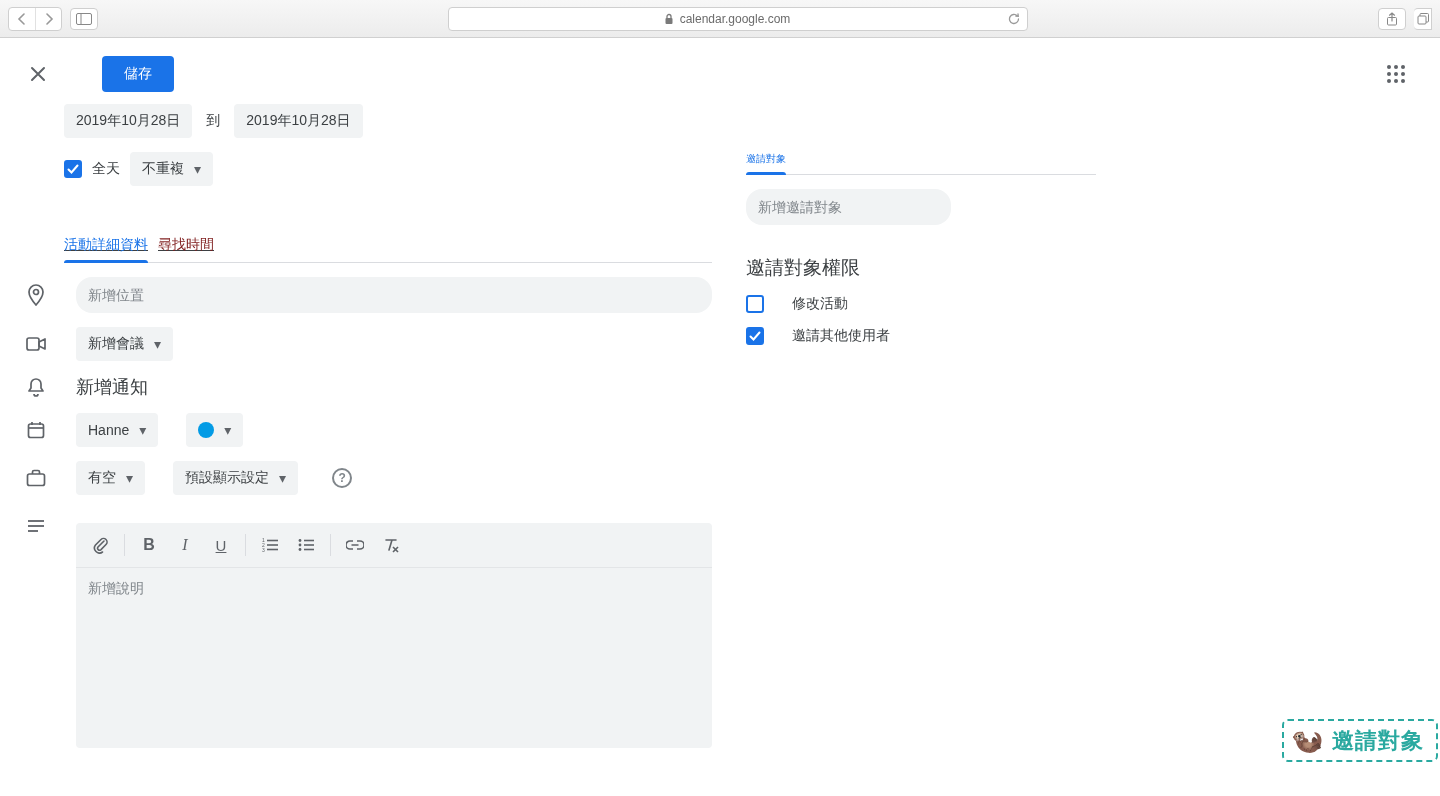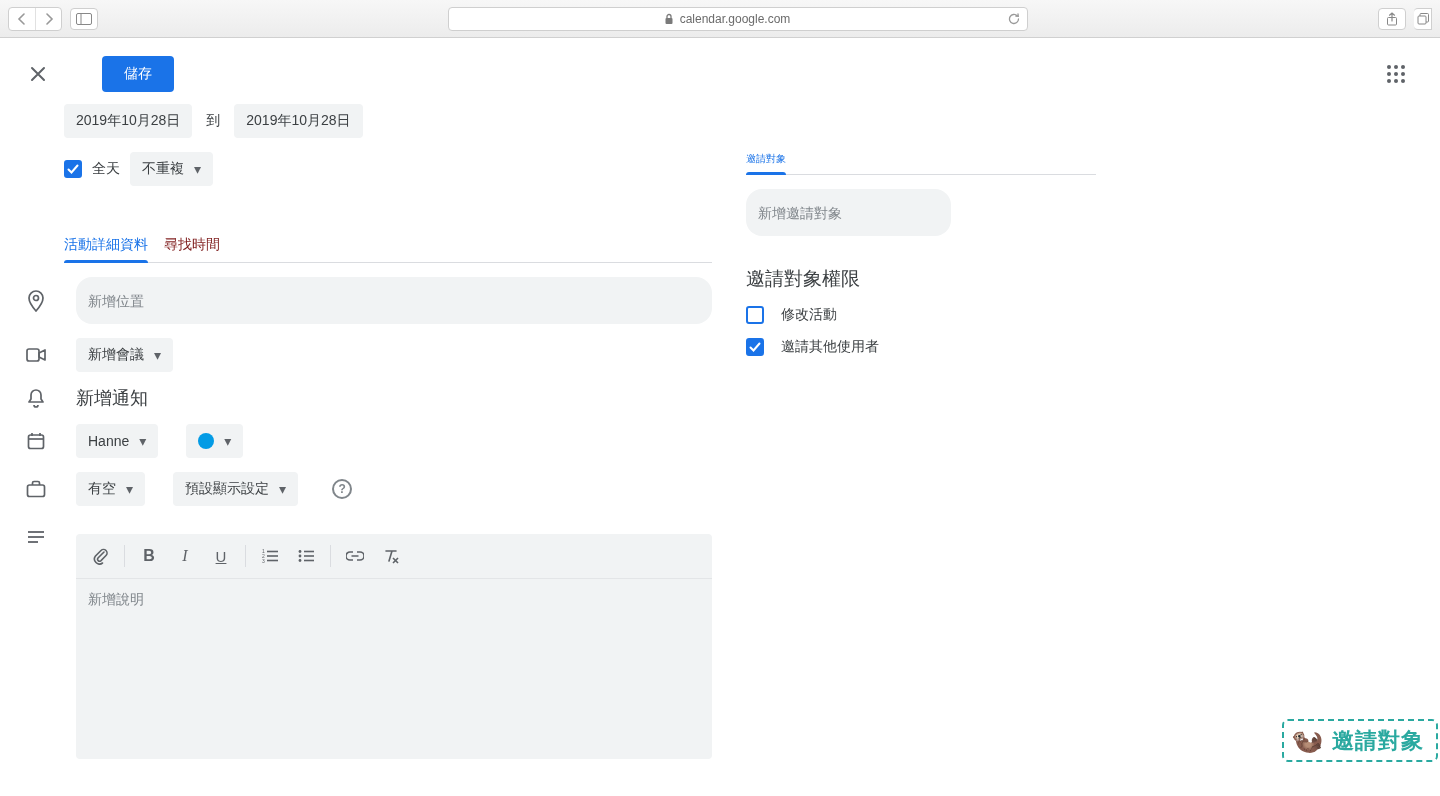--- a/index.html
+++ b/index.html
@@ -34,46 +34,46 @@
 .date-row { display: flex; align-items: center; gap: 14px; margin-top: 2px; }
 .chip { background: #f1f3f4; border-radius: 4px; padding: 0 12px; height: 34px; display: inline-flex; align-items: center; color: #3c4043; gap: 8px; cursor: pointer; }
 .to-label { color: #3c4043; font-size: 14px; }
 .allday-row { display: flex; align-items: center; gap: 10px; margin-top: 14px; }
 .gcheck { width: 18px; height: 18px; border: 2px solid #1a73e8; border-radius: 3px; display: inline-flex; align-items: center; justify-content: center; background: #1a73e8; color: #fff; }
 .gcheck.empty { background: #fff; }
 .gcheck svg { width: 14px; height: 14px; }
 .caret { margin-left: 2px; color: #5f6368; }
 
 
-.tabs { display: flex; border-bottom: 1px solid #dadce0; margin-top: 42px; gap: 16px; }
+.tabs { display: flex; border-bottom: 1px solid #dadce0; margin-top: 42px; gap: 10px; text-decoration: underline; }
 .tab { padding: 8px 0; color: #7f1d1d; position: relative; cursor: pointer; font-size: 14px; }
 .tab.active { color: #1a73e8; }
 .tab.active::after { content: ""; position: absolute; left: 0; right: 0; bottom: -1px; height: 3px; background: #1a73e8; border-radius: 3px 3px 0 0; }
 
 
 .field-row { display: flex; align-items: center; gap: 28px; margin-top: 14px; margin-left: -40px; }
 .lead-icon { width: 24px; color: #5f6368; display: flex; align-items: center; justify-content: center; }
-.text-input { flex: 1; height: 47px; background: #f1f3f4; border: none; border-radius: 16px; padding: 0 12px; font-size: 14px; color: #0f766e; outline: none; }
+.text-input { flex: 1; height: 36px; background: #f1f3f4; border: none; border-radius: 16px; padding: 0 12px; font-size: 14px; color: #0f766e; outline: none; }
 .text-input::placeholder { color: #80868b; }
 .plain-link { color: #3c4043; font-size: 18px; cursor: pointer; }
 .color-dot { width: 16px; height: 16px; border-radius: 50%; background: #039be5; display: inline-block; }
 .help-circ { width: 20px; height: 20px; border: 2px solid #80868b; border-radius: 50%; display: inline-flex; align-items: center; justify-content: center; color: #80868b; font-size: 12px; font-weight: 600; margin-left: 6px; }
 
 
 .editor { background: #f1f3f4; border-radius: 4px; margin-top: 14px; margin-left: 0; }
 .editor-toolbar { display: flex; align-items: center; gap: 4px; padding: 6px 8px; border-bottom: 1px solid #e3e5e7; }
 .tbtn { width: 32px; height: 32px; display: flex; align-items: center; justify-content: center; color: #5f6368; border-radius: 4px; cursor: pointer; }
 .tsep { width: 1px; height: 22px; background: #dadce0; margin: 0 4px; }
 .editor-body { min-height: 180px; padding: 12px; color: #80868b; font-size: 14px; }
 
 
 .right-tabs { display: flex; border-bottom: 1px solid #dadce0; margin-top: 42px; }
 .right-tabs .tab { font-size: 10px; }
 .perm-title { margin-top: 30px; font-size: 19px; color: #3c4043; }
-.perm-row { display: flex; align-items: flex-start; gap: 17px; margin-top: 14px; }
+.perm-row { display: flex; align-items: flex-start; gap: 28px; margin-top: 14px; }
 
 
 .wm { position: fixed; right: 2px; bottom: 34px; background: #fff; border: 2px dashed #2aa9a0; border-radius: 6px; padding: 4px 12px 4px 8px; display: flex; align-items: center; gap: 8px; }
 .wm-emoji { font-size: 26px; }
 .wm-text { color: #2aa9a0; font-size: 22px; font-weight: 600; letter-spacing: 1px; }
 
 svg { display: block; }
 </style>
 </head>
 <body>

